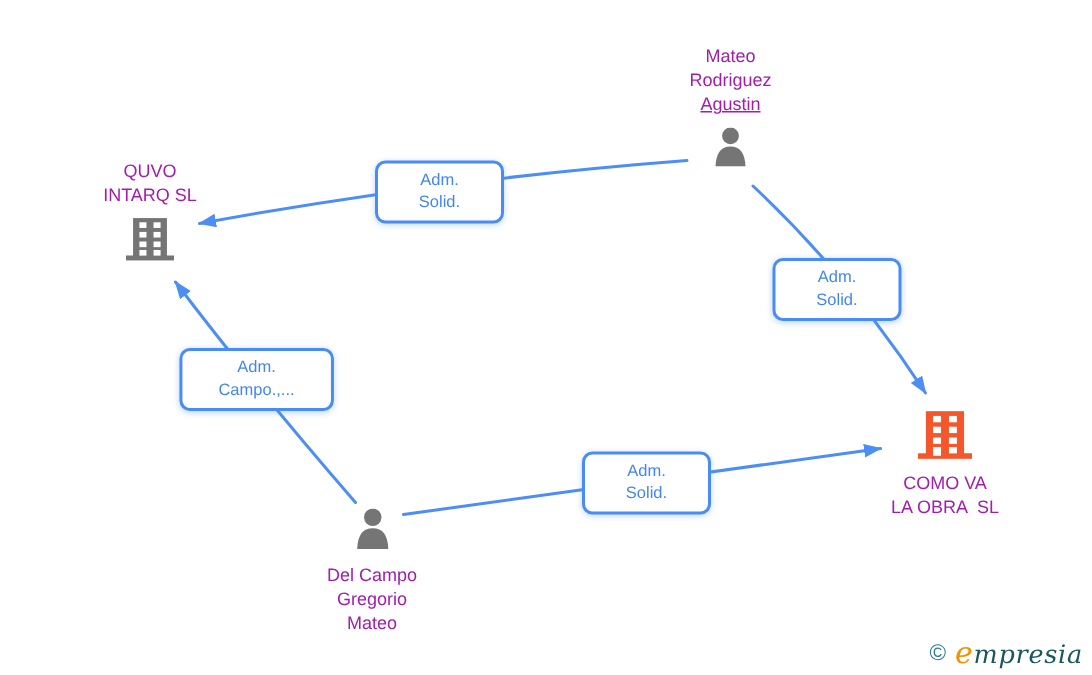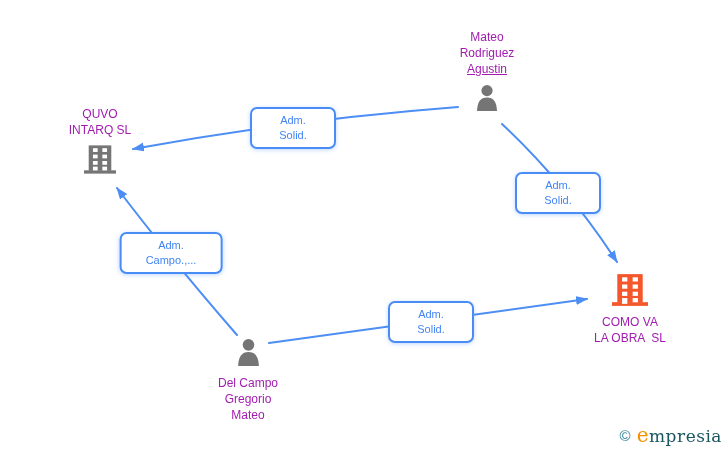--- a/index.html
+++ b/index.html
@@ -49,20 +49,21 @@
     cursor:pointer;
   }
   .watermark .copy{
     color:#2b7f90;
     font-size:15px;
     margin-right:6px;
     font-family:"Liberation Sans", sans-serif;
   }
   .watermark .brand{
     font-family:"DejaVu Serif", serif;
+    font-style:italic;
     font-size:17px;
     color:#1a5660;
     letter-spacing:0.5px;
   }
   .watermark .brand .e{
     color:#f39200;
     font-size:20px;
   }
 </style>
 </head>

